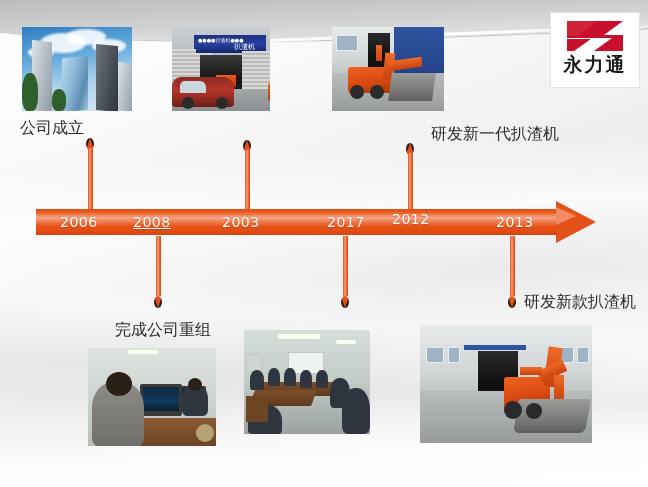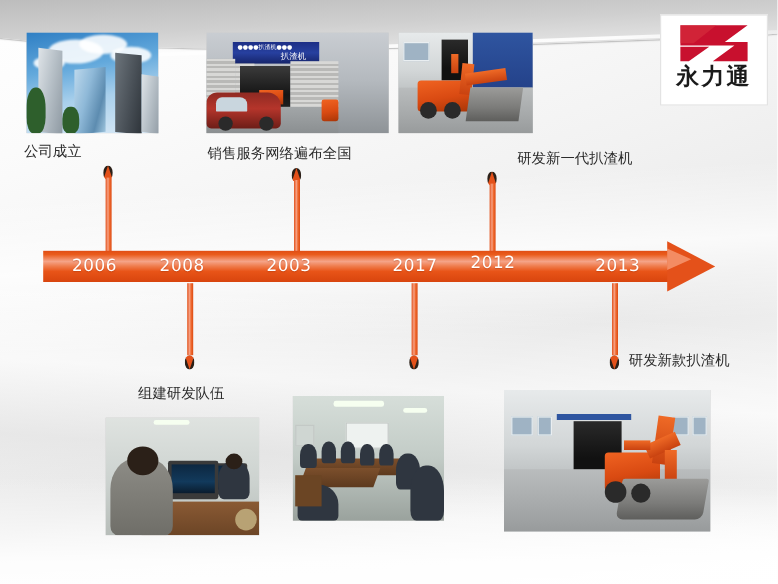--- a/index.html
+++ b/index.html
@@ -181,21 +181,21 @@
     overflow: hidden;
     background: #cfcfcf;
   }
   .photo .inner {
     position: absolute;
     inset: 0;
   }
   
   .caption {
     position: absolute;
-    font-size: 12px;
+    font-size: 16px;
     color: #2b2b2b;
     white-space: nowrap;
     font-family: "DejaVu Sans", "Liberation Sans", sans-serif;
   }
 
   
   
   .sky-bg { position:absolute; inset:0; background:linear-gradient(170deg,#2f7fc4 0%,#63a9dc 35%,#a9d0ec 62%,#d9e9f6 100%); }
   .cloud { position:absolute; background:rgba(255,255,255,0.88); border-radius:50%; filter: blur(1px); }
   .tower { position:absolute; background:linear-gradient(100deg,#dfe4e8 0%,#b9c2c9 45%,#8e99a2 100%); }
@@ -272,21 +272,21 @@
       <div class="cloud" style="left:6px; top:20px; width:26px; height:11px;"></div>
       <div class="tower" style="left:10px; top:14px; width:20px; height:70px; transform:skewY(7deg);"></div>
       <div class="tower glass" style="left:40px; top:30px; width:26px; height:54px; transform:skewY(-5deg);"></div>
       <div class="tower dark" style="left:74px; top:18px; width:22px; height:66px; transform:skewY(5deg);"></div>
       <div class="tower" style="left:96px; top:36px; width:16px; height:48px; transform:skewY(8deg);"></div>
       <div class="tree" style="left:0px; top:46px; width:16px; height:38px;"></div>
       <div class="tree" style="left:30px; top:62px; width:14px; height:22px;"></div>
     </div>
   </div>
 
-  <div class="photo" style="left:172px; top:27px; width:132px; height:84px;padding-left:20px;">
+  <div class="photo" style="left:172px; top:27px; width:98px; height:84px;">
     <div class="inner">
       <div class="store-bg"></div>
       <div class="store-sign" style="left:22px; top:8px; width:72px; height:18px;">
         <div class="sgn-txt" style="left:4px; top:2px;">●●●●扒渣机●●●</div>
         <div class="sgn-txt" style="left:40px; top:9px; font-size:7px;">扒渣机</div>
       </div>
       <div class="shutter" style="left:0px; top:22px; width:24px; height:40px;"></div>
       <div class="shutter" style="left:24px; top:26px; width:16px; height:24px;"></div>
       <div class="doorway" style="left:28px; top:28px; width:42px; height:40px;"></div>
       <div class="shutter" style="left:70px; top:24px; width:40px; height:44px;"></div>
@@ -372,23 +372,22 @@
       <div class="mach-arm" style="left:118px; top:40px; width:28px; height:12px; transform:rotate(-24deg);"></div>
       <div class="mach-arm" style="left:134px; top:50px; width:10px; height:26px;"></div>
       <div class="bucket" style="left:96px; top:74px; width:72px; height:34px; transform:skewX(-10deg); border-radius:2px 2px 6px 6px;"></div>
       <div class="wheel" style="left:84px; top:76px; width:18px; height:18px;"></div>
       <div class="wheel" style="left:106px; top:78px; width:16px; height:16px;"></div>
       <div class="mach-arm" style="left:100px; top:42px; width:22px; height:8px;"></div>
     </div>
   </div>
 
   <div class="caption" style="left:20px; top:118px;">公司成立</div>
-  <div class="caption" style="left:173px; top:120px;">销售服务网络遍布全国</div>
   <div class="caption" style="left:431px; top:124px;">研发新一代扒渣机</div>
-  <div class="caption" style="left:115px; top:320px;">组建研发队伍</div>
+  <div class="caption" style="left:115px; top:320px;">完成公司重组</div>
   <div class="caption" style="left:524px; top:292px;">研发新款扒渣机</div>
 
   <div class="conn up" style="left:86px; top:138px; height:72px;">
     <div class="head"></div>
       <div class="shaft" style="height:62px;"></div>
   </div>
   <div class="conn up" style="left:243px; top:140px; height:70px;">
     <div class="head"></div>
       <div class="shaft" style="height:60px;"></div>
   </div>
@@ -409,20 +408,20 @@
     <div class="shaft" style="height:60px;"></div>
       <div class="head"></div>
   </div>
 
   <div class="timeline">
     <div class="tl-shaft"></div>
     <div class="tl-head"></div>
     <div class="tl-head-sheen"></div>
 
     <div class="year" style="left:24px;">2006</div>
-    <div class="year" style="left:97px;">2008</div>
+    <div class="year" style="left:97px;text-decoration:underline;">2008</div>
     <div class="year" style="left:186px;">2003</div>
     <div class="year" style="left:291px;">2017</div>
     <div class="year" style="left:356px; top:5px;">2012</div>
     <div class="year" style="left:460px;">2013</div>
   </div>
 
 </div>
 
 </body></html>

